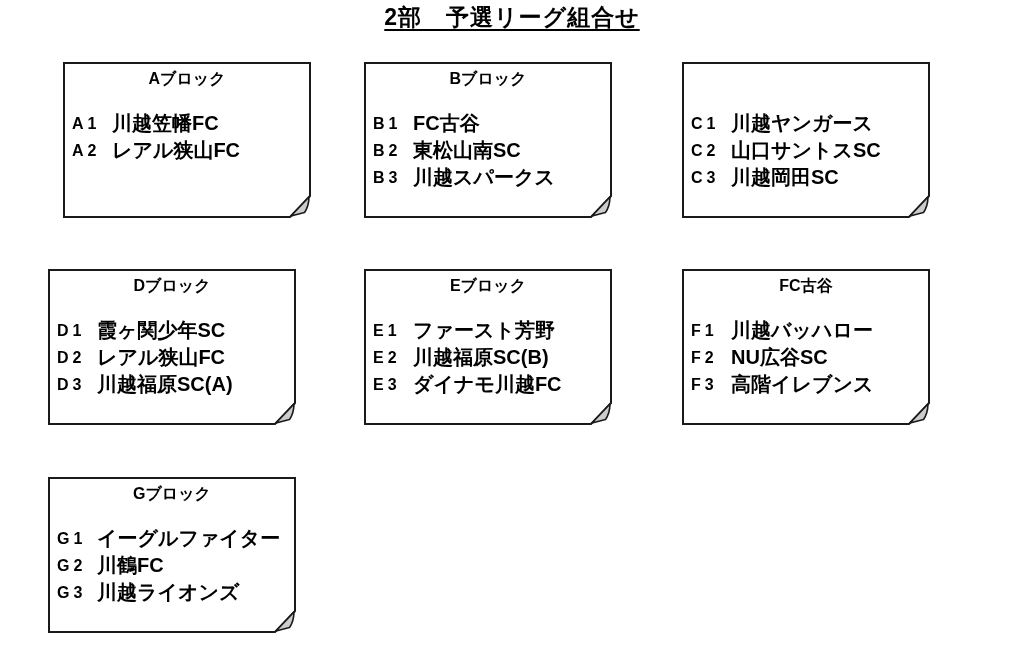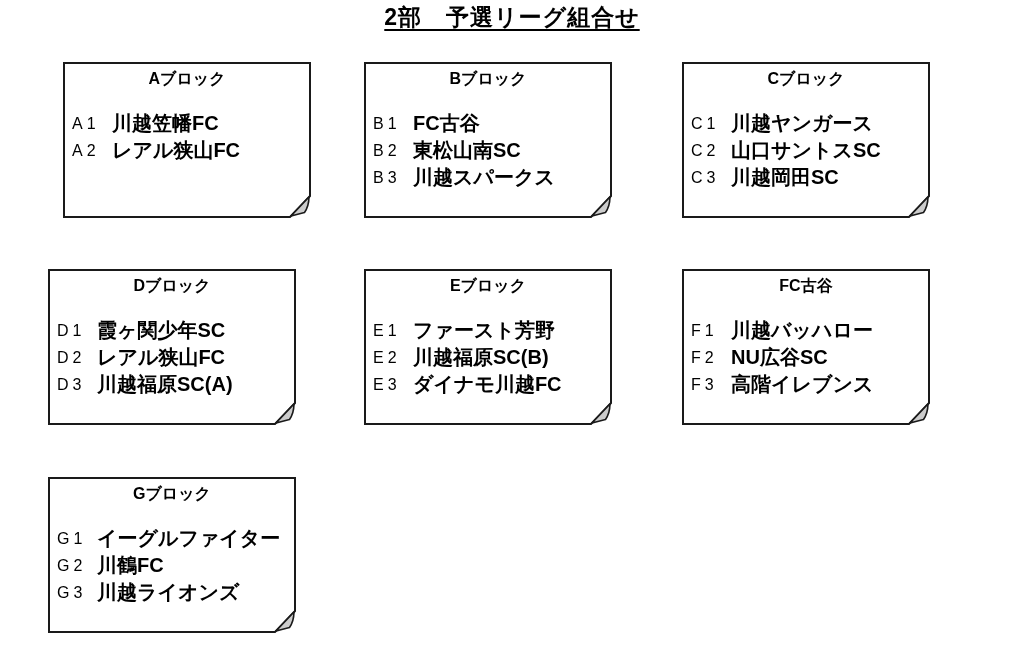--- a/index.html
+++ b/index.html
@@ -44,21 +44,21 @@
     text-align: center;
     font-size: 16px;
     font-weight: bold;
   }
   .note-items { position: absolute; top: 48px; left: 9px; right: 8px; }
   .note-item { height: 27px; display: flex; align-items: center; }
   .item-code {
     width: 40px;
     flex: 0 0 40px;
     font-size: 16px;
-    font-weight: normal;
+    font-weight: bold;
     letter-spacing: 4px;
   }
   .item-name { font-size: 20px; font-weight: bold; white-space: nowrap; }
 
   .pos-a { left: 48px;  top: 62px; margin-left: 15px; }
   .pos-b { left: 364px; top: 62px; }
   .pos-c { left: 682px; top: 62px; }
   .pos-d { left: 48px;  top: 269px; }
   .pos-e { left: 364px; top: 269px; }
   .pos-f { left: 682px; top: 269px; }
@@ -109,21 +109,20 @@
         <span class="item-name">川越スパークス</span>
       </div>
     </div>
   </div>
 
   <div class="note pos-c">
     <svg class="note-shape" width="248" height="156" viewBox="0 0 248 156">
       <path class="page-path" d="M1,1 H247 V134 L227,155 H1 Z"></path>
       <path class="fold-path" d="M246,135 L228,154 L241.5,150.5 Q245.8,144.5 246,135 Z"></path>
     </svg>
-    <div class="note-title">Cブロック</div>
     <div class="note-items">
       <div class="note-item">
         <span class="item-code">C1</span>
         <span class="item-name">川越ヤンガース</span>
       </div>
       <div class="note-item">
         <span class="item-code">C2</span>
         <span class="item-name">山口サントスSC</span>
       </div>
       <div class="note-item">

